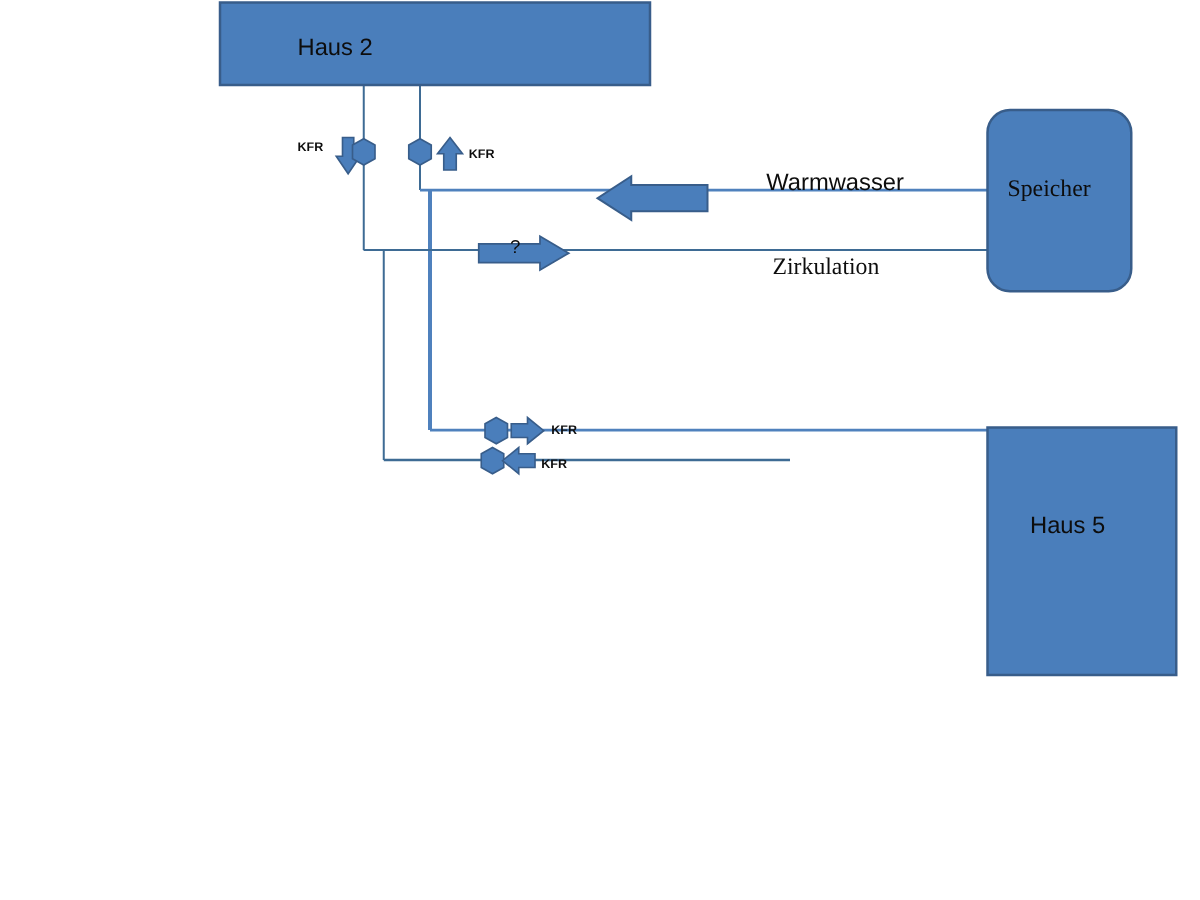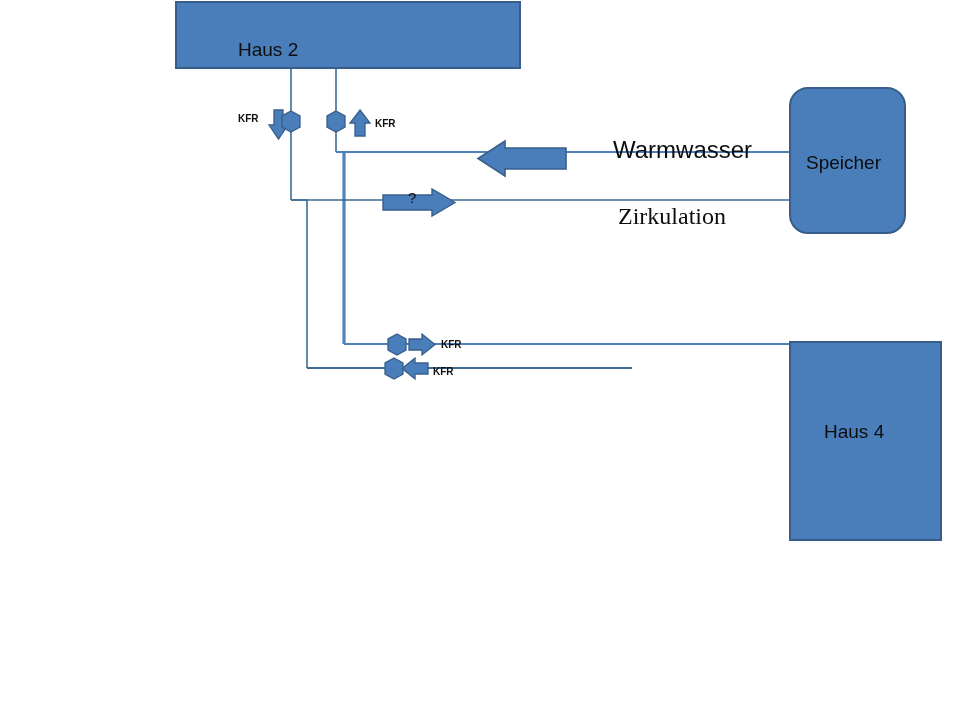--- a/index.html
+++ b/index.html
@@ -24,22 +24,22 @@
     width: 960px;
     height: 720px;
   }
   .node-label {
     position: absolute;
     color: #0d0d0d;
     font-family: "Liberation Sans", sans-serif;
     white-space: nowrap;
     pointer-events: none;
   }
-  .node-label.big   { font-size: 19px; margin-top: 11px; }
-  .node-label.pipe  { font-size: 24px; }
+  .node-label.big   { font-size: 19px; }
+  .node-label.pipe  { font-size: 19px; }
   .node-label.kfr   { font-size: 10px; font-weight: bold; }
   .node-label.qmark { font-size: 15px; }
 </style>
 </head>
 <body>
 
 <div id="canvas">
 
   <svg id="diagram-svg" viewBox="0 0 960 720">
 
@@ -84,23 +84,23 @@
     </g>
 
     <g>
       <path d="M 566 148 L 505 148 L 505 141 L 478 158.5 L 505 176 L 505 169 L 566 169 Z" fill="#4A7EBB" stroke="#385D8A" stroke-width="1.6"></path>
       <path d="M 383 195 L 432 195 L 432 189 L 455 202.5 L 432 216 L 432 210 L 383 210 Z" fill="#4A7EBB" stroke="#385D8A" stroke-width="1.4"></path>
     </g>
   </svg>
 
   <div class="node-label big" style="left:238px; top:28px;">Haus 2</div>
 
-  <div class="node-label big" style="left:806px; top:141px;">Speicher</div>
+  <div class="node-label big" style="left:806px; top:141px;font-family:Liberation Serif, serif;">Speicher</div>
 
-  <div class="node-label big" style="left:824px; top:410px;">Haus 4</div>
+  <div class="node-label big" style="left:824px; top:410px;">Haus 5</div>
 
   <div class="node-label pipe" style="left:613px; top:136px;">Warmwasser</div>
 
   <div class="node-label pipe" style="left:618px; top:203px;font-family:Liberation Serif, serif;">Zirkulation</div>
 
   <div class="node-label kfr" style="left:238px; top:113px;">KFR</div>
 
   <div class="node-label kfr" style="left:375px; top:118px;">KFR</div>
 
   <div class="node-label kfr" style="left:441px; top:339px;">KFR</div>

